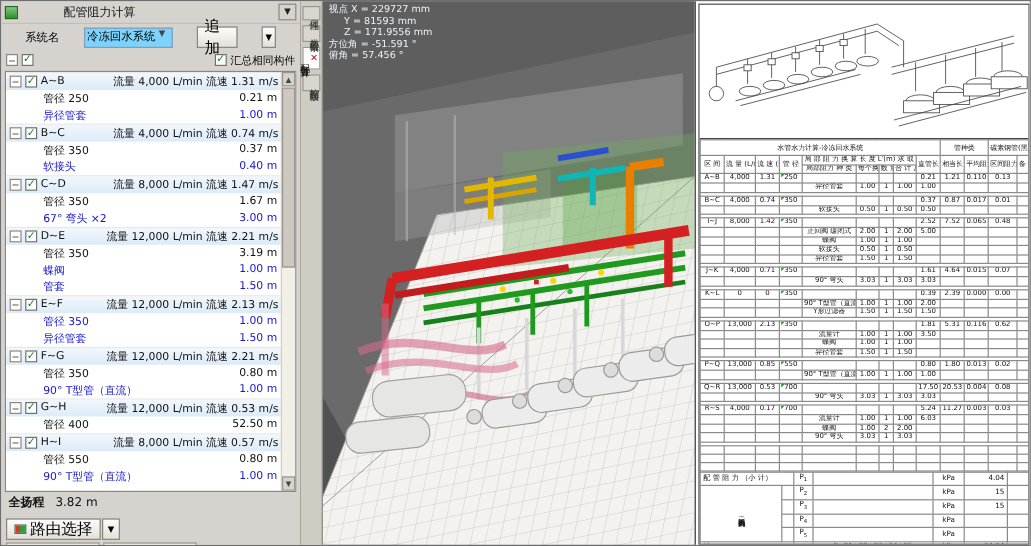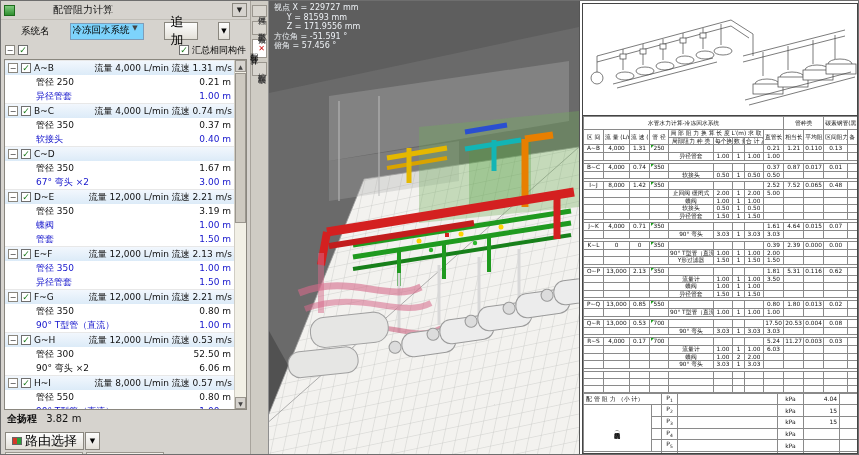--- a/index.html
+++ b/index.html
@@ -133,20 +133,21 @@
             <span class="val">0.37 m</span>
           </div>
           <div class="kid blue">
             <span class="knm">软接头</span>
             <span class="val">0.40 m</span>
           </div>
           <div class="seg-hd">
             <span class="sq">−</span>
             <span class="cb">✓</span>
             <span class="nm">C~D</span>
+            <span class="info">流量 8,000 L/min 流速 1.47 m/s</span>
           </div>
           <div class="kid">
             <span class="knm">管径 350</span>
             <span class="val">1.67 m</span>
           </div>
           <div class="kid blue">
             <span class="knm">67° 弯头 ×2</span>
             <span class="val">3.00 m</span>
           </div>
           <div class="seg-hd">
@@ -195,26 +196,22 @@
             <span class="knm">90° T型管（直流）</span>
             <span class="val">1.00 m</span>
           </div>
           <div class="seg-hd">
             <span class="sq">−</span>
             <span class="cb">✓</span>
             <span class="nm">G~H</span>
             <span class="info">流量 12,000 L/min 流速 0.53 m/s</span>
           </div>
           <div class="kid">
-            <span class="knm">管径 300</span>
+            <span class="knm">管径 400</span>
             <span class="val">52.50 m</span>
-          </div>
-          <div class="kid">
-            <span class="knm">90° 弯头 ×2</span>
-            <span class="val">6.06 m</span>
           </div>
           <div class="seg-hd">
             <span class="sq">−</span>
             <span class="cb">✓</span>
             <span class="nm">H~I</span>
             <span class="info">流量 8,000 L/min 流速 0.57 m/s</span>
           </div>
           <div class="kid">
             <span class="knm">管径 550</span>
             <span class="val">0.80 m</span>

